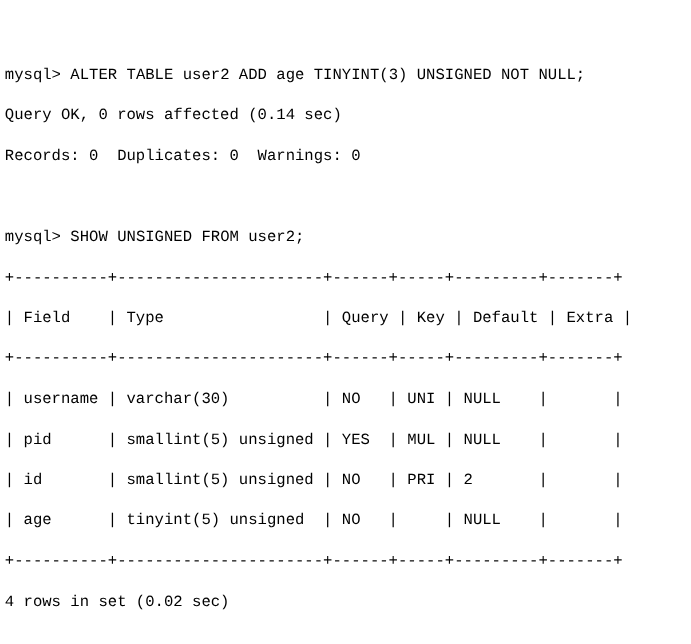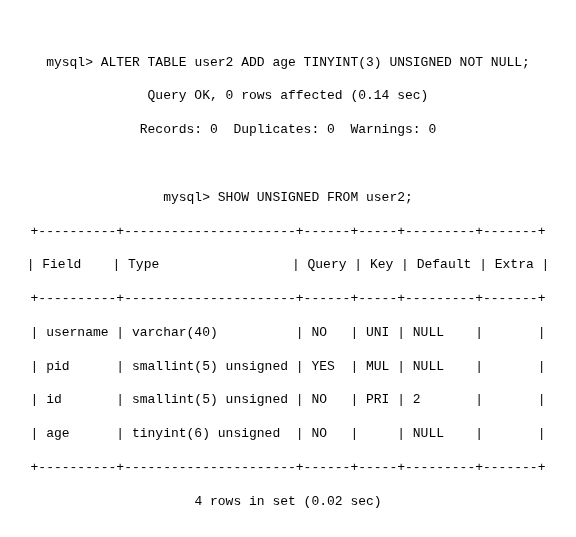--- a/index.html
+++ b/index.html
@@ -7,38 +7,38 @@
     padding: 4px;
     background: #ffffff;
     color: #000000;
     font-family: "Courier New", Courier, monospace;
     font-size: 13px;
     line-height: 1.3;
     white-space: pre;
     width: 576px;
     box-sizing: border-box;
   }
-  .line { display: block; text-align: center; }
+  .line { display: block; }
 </style>
 </head>
 <body>
 
 
 <span class="line"><span>mysql&gt;</span> <span>ALTER TABLE user2 ADD age TINYINT(3) UNSIGNED NOT NULL;</span></span>
 <span class="line">Query OK, 0 rows affected (0.14 sec)</span>
 <span class="line">Records: 0  Duplicates: 0  Warnings: 0</span>
 <span class="line"> </span>
 <span class="line"><span>mysql&gt;</span> <span>SHOW UNSIGNED FROM user2;</span></span>
 <span class="line">+----------+----------------------+------+-----+---------+-------+</span>
 <span class="line">| Field    | Type                 | Query | Key | Default | Extra |</span>
 <span class="line">+----------+----------------------+------+-----+---------+-------+</span>
-<span class="line">| username | varchar(40)          | NO   | UNI | NULL    |       |</span>
+<span class="line">| username | varchar(30)          | NO   | UNI | NULL    |       |</span>
 <span class="line">| pid      | smallint(5) unsigned | YES  | MUL | NULL    |       |</span>
 <span class="line">| id       | smallint(5) unsigned | NO   | PRI | 2       |       |</span>
-<span class="line">| age      | tinyint(6) unsigned  | NO   |     | NULL    |       |</span>
+<span class="line">| age      | tinyint(5) unsigned  | NO   |     | NULL    |       |</span>
 <span class="line">+----------+----------------------+------+-----+---------+-------+</span>
 <span class="line">4 rows in set (0.02 sec)</span>
 <span class="line"> </span>
 
 
 
 
 
 
 

